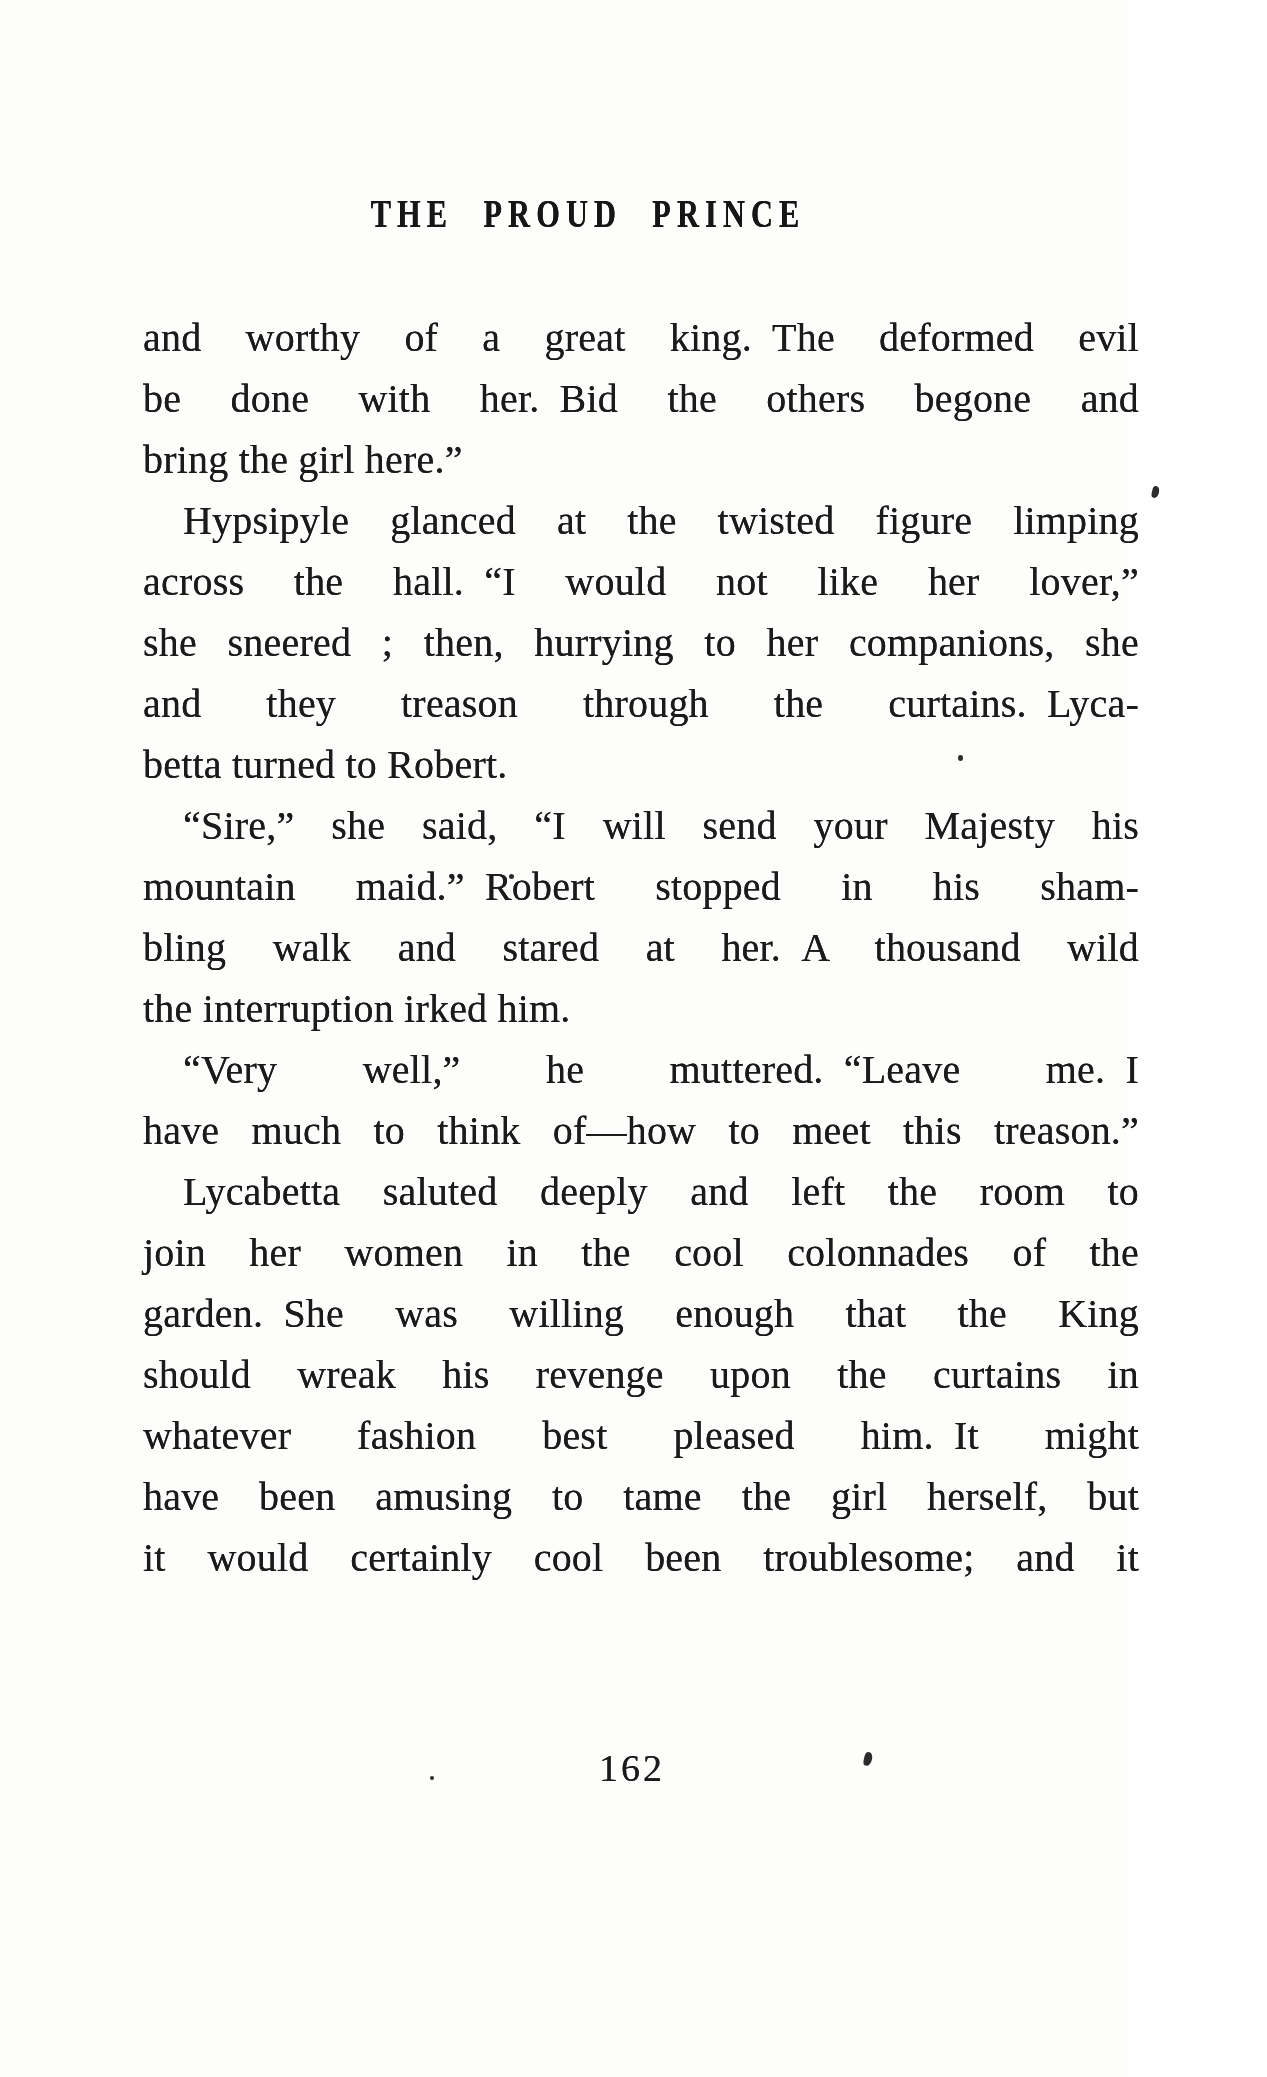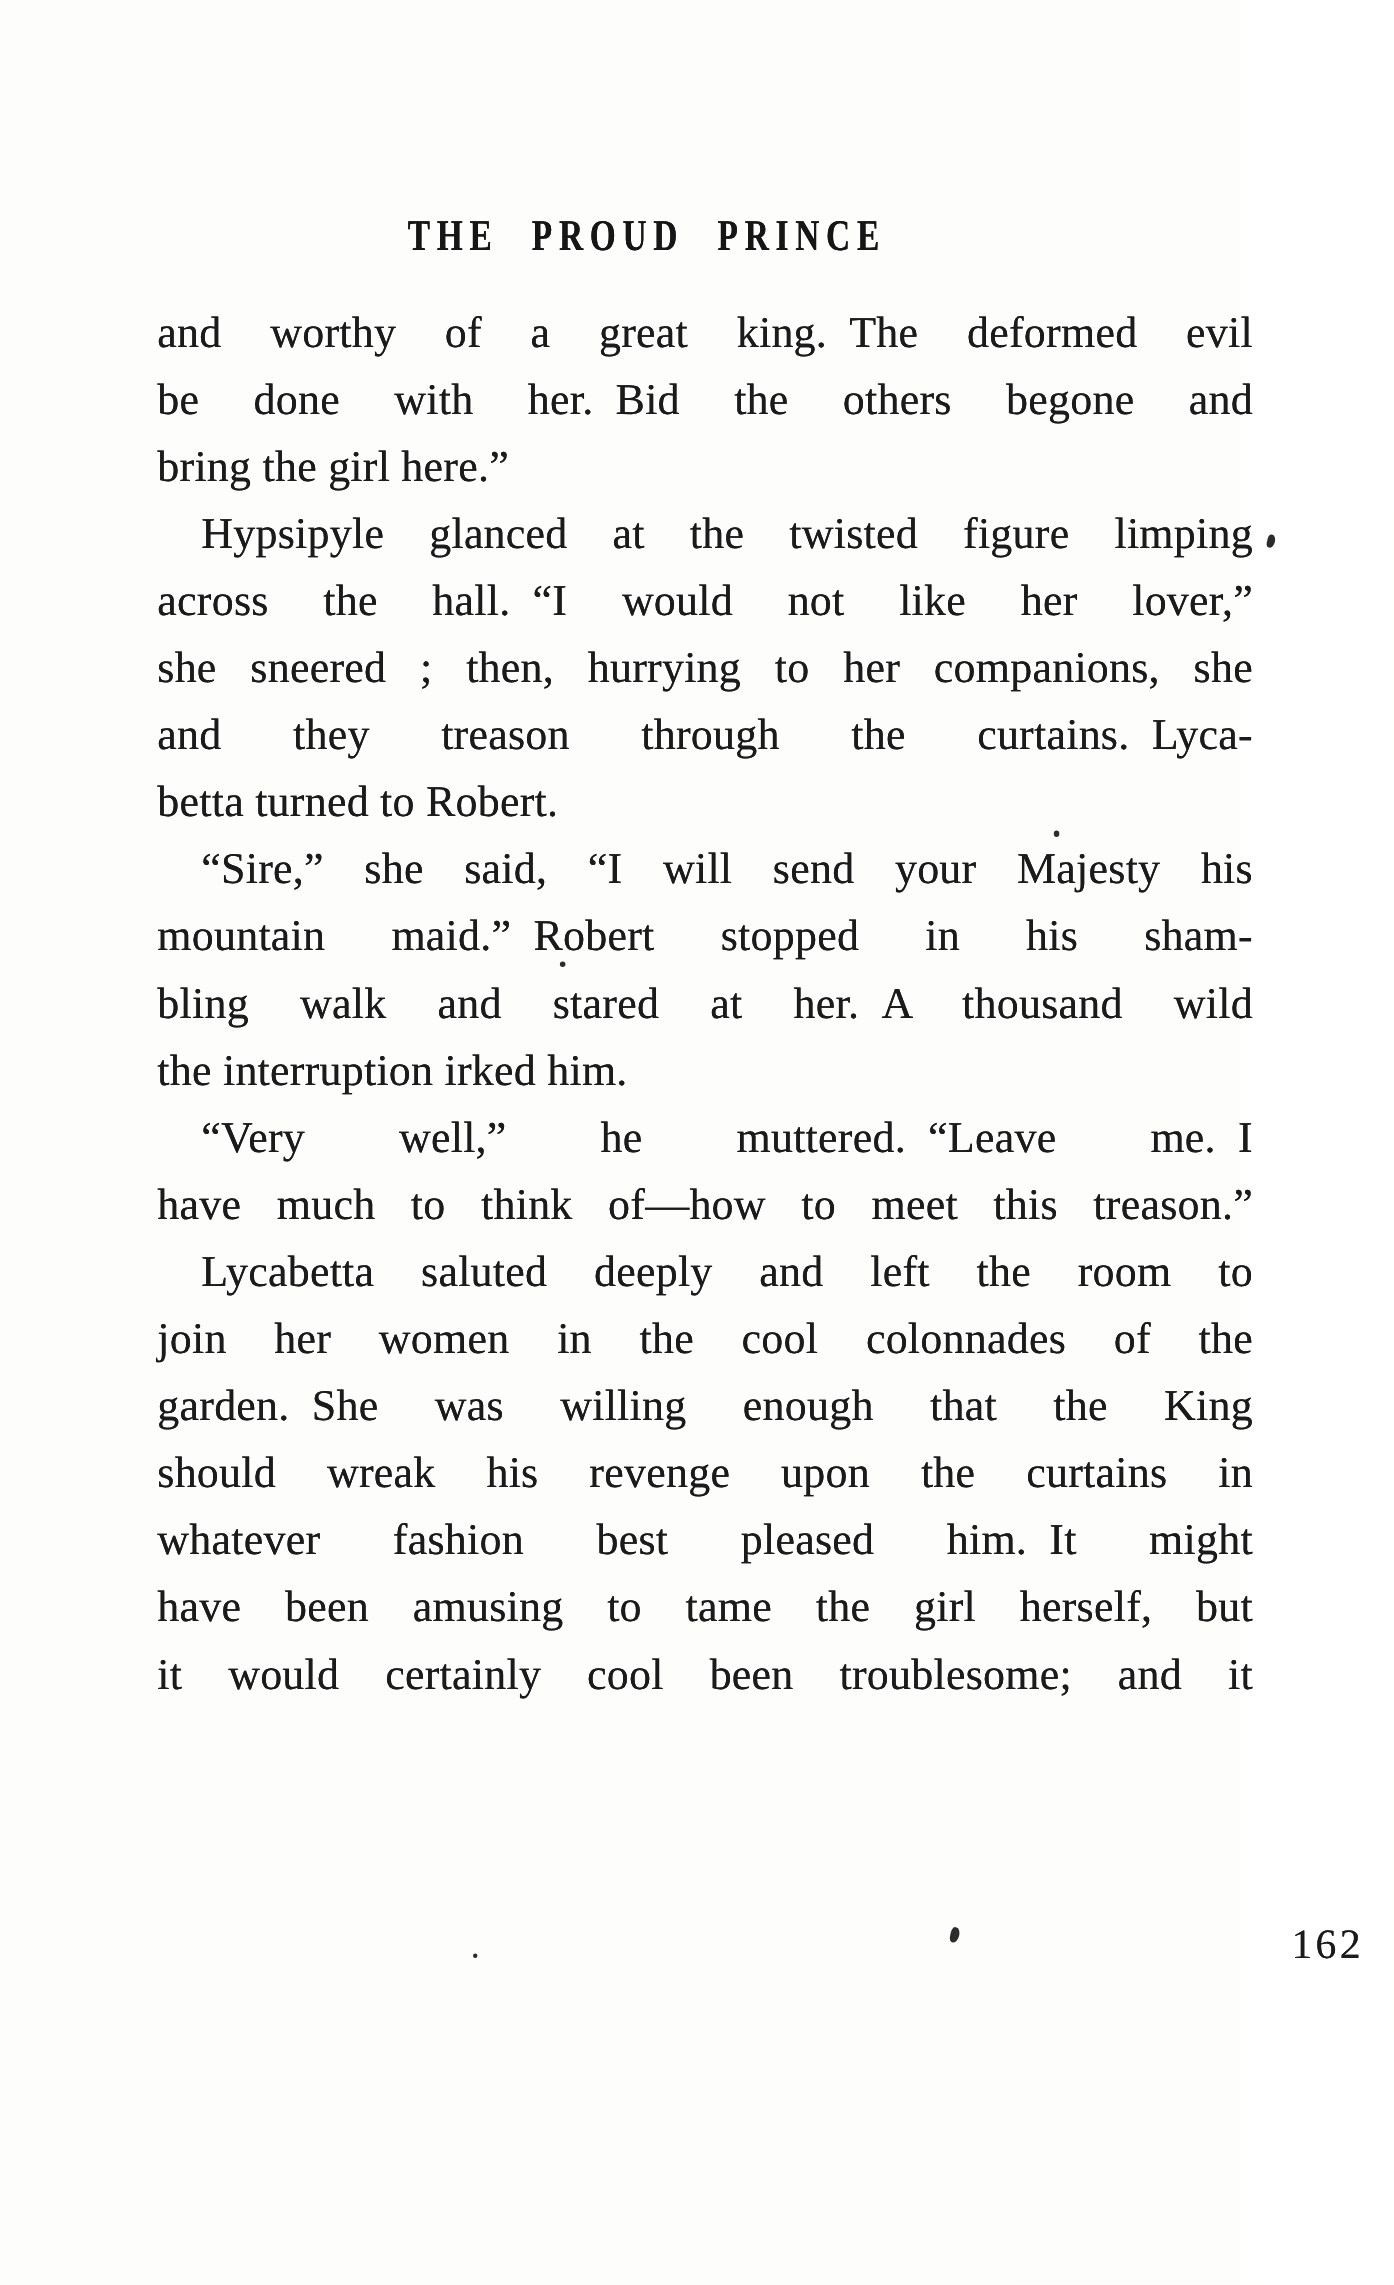--- a/index.html
+++ b/index.html
@@ -41,22 +41,22 @@
     white-space: normal;
     overflow: visible;
   }
   .line.j {
     text-align: justify;
     text-align-last: justify;
   }
   .line.ind { padding-left: 40px; }
   .page-number {
     position: absolute;
-    top: 1747px; left: 0; width: 1240px;
-    text-align: right;
+    top: 1747px; left: 12px; width: 1240px;
+    text-align: center;
     font-size: 38px; line-height: 42px;
     letter-spacing: 3px;
     color: #1b1b1b;
     text-shadow: 0 0 0.5px #1b1b1b;
     font-variant-numeric: oldstyle-nums;
   }
   .speck {
     position: absolute;
     background: #2c2c2c;
   }
@@ -65,21 +65,21 @@
     border-radius: 45% 55% 60% 40%;
     transform: rotate(12deg);
   }
 </style>
 </head>
 <body>
 
 <div class="page" style="background: rgb(253, 253, 252);">
   <div class="running-header">THE PROUD PRINCE</div>
 
-  <div class="text-block" style="color: rgb(27, 27, 27);">
+  <div class="text-block" style="color: rgb(27, 27, 27); margin-top: 36px;">
       <div class="line j">and worthy of a great king. The deformed evil</div>
       <div class="line j">be done with her. Bid the others begone and</div>
       <div class="line">bring the girl here.”</div>
       <div class="line j ind">Hypsipyle glanced at the twisted figure limping</div>
       <div class="line j">across the hall. “I would not like her lover,”</div>
       <div class="line j">she sneered ; then, hurrying to her companions, she</div>
       <div class="line j">and they treason through the curtains. Lyca-</div>
       <div class="line">betta turned to Robert.</div>
       <div class="line j ind">“Sire,” she said, “I will send your Majesty his</div>
       <div class="line j">mountain maid.” Robert stopped in his sham-</div>

